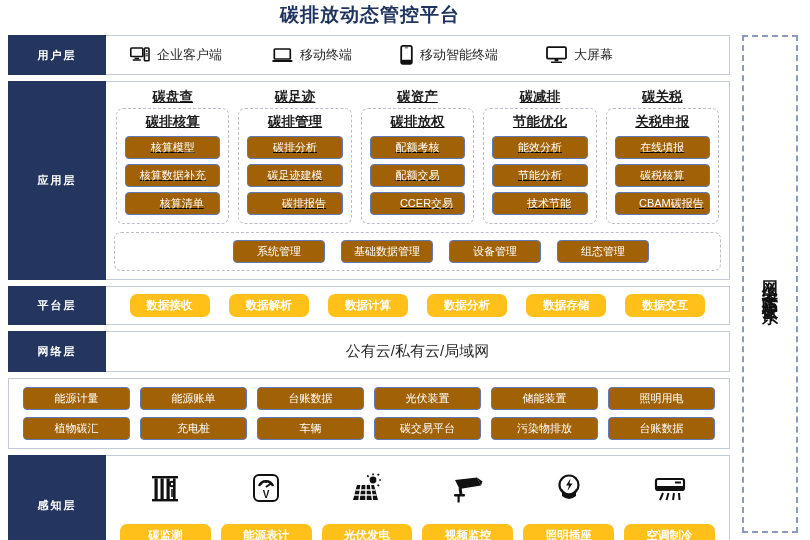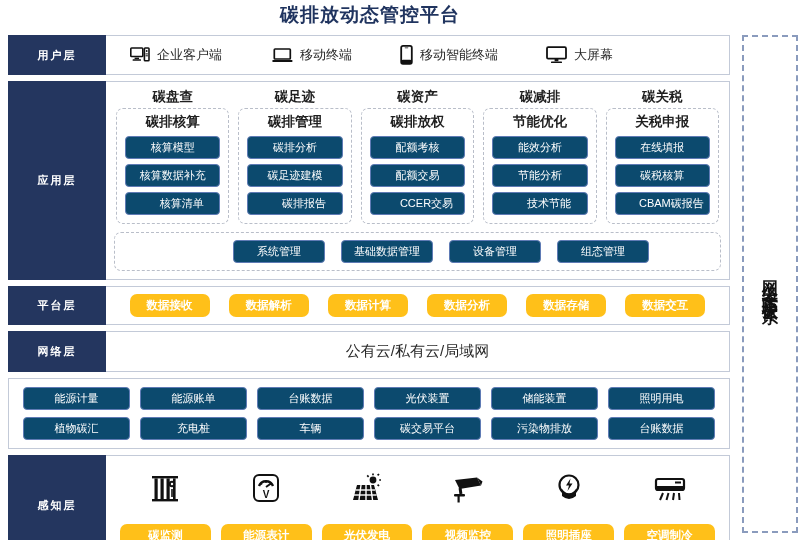--- a/index.html
+++ b/index.html
@@ -91,20 +91,21 @@
   .ico { display: inline-flex; align-items: center; justify-content: center; }
 
   
   .app-body { flex-direction: column; align-items: stretch; padding: 6px 8px 8px 8px; }
 
   .app-cols {
     display: flex;
     justify-content: space-between;
     gap: 9px;
     padding: 0 2px;
+    text-decoration: underline;
   }
 
   .app-col { flex: 1 1 0; display: flex; flex-direction: column; align-items: center; }
 
   .app-col-title {
     font-size: 13.5px;
     font-weight: bold;
     color: #1f1f1f;
     margin-bottom: 2px;
   }
@@ -121,21 +122,21 @@
 
   .app-group-title {
     font-size: 13.5px;
     font-weight: bold;
     color: #1f1f1f;
     margin-bottom: 5px;
   }
 
   .pill-navy {
     width: 100%;
-    background: #0c4a6e;
+    background: #a16207;
     border: 1px solid #5f7bb5;
     border-radius: 4px;
     color: #ffffff;
     font-size: 11px;
     text-align: center;
     padding: 3px 2px;
     margin-bottom: 5px;
     white-space: nowrap;
   }
   .pill-navy:last-child { margin-bottom: 0; padding-left: 20px; }

